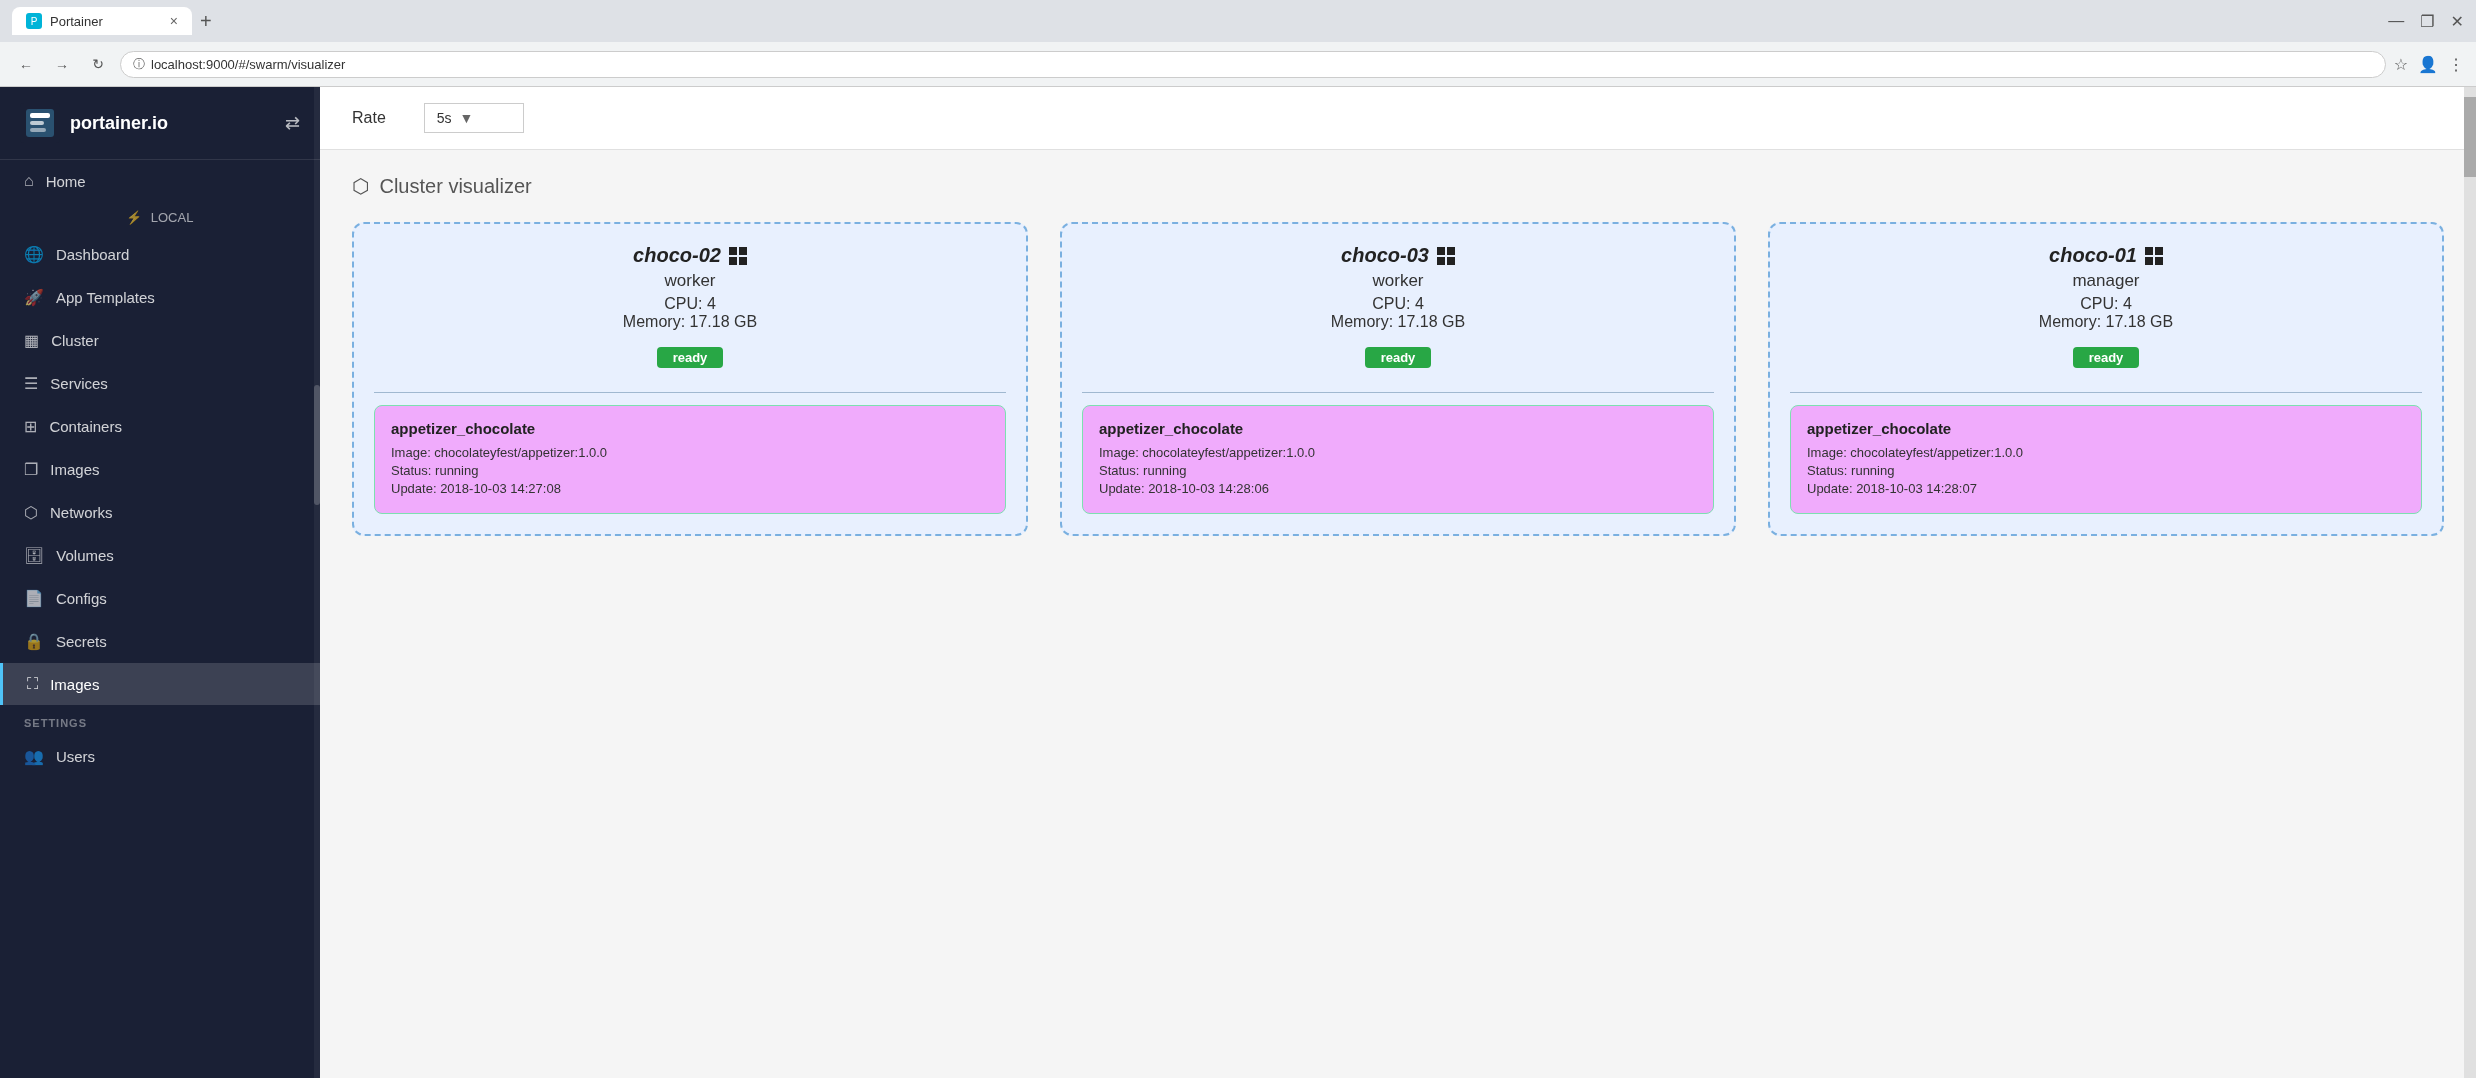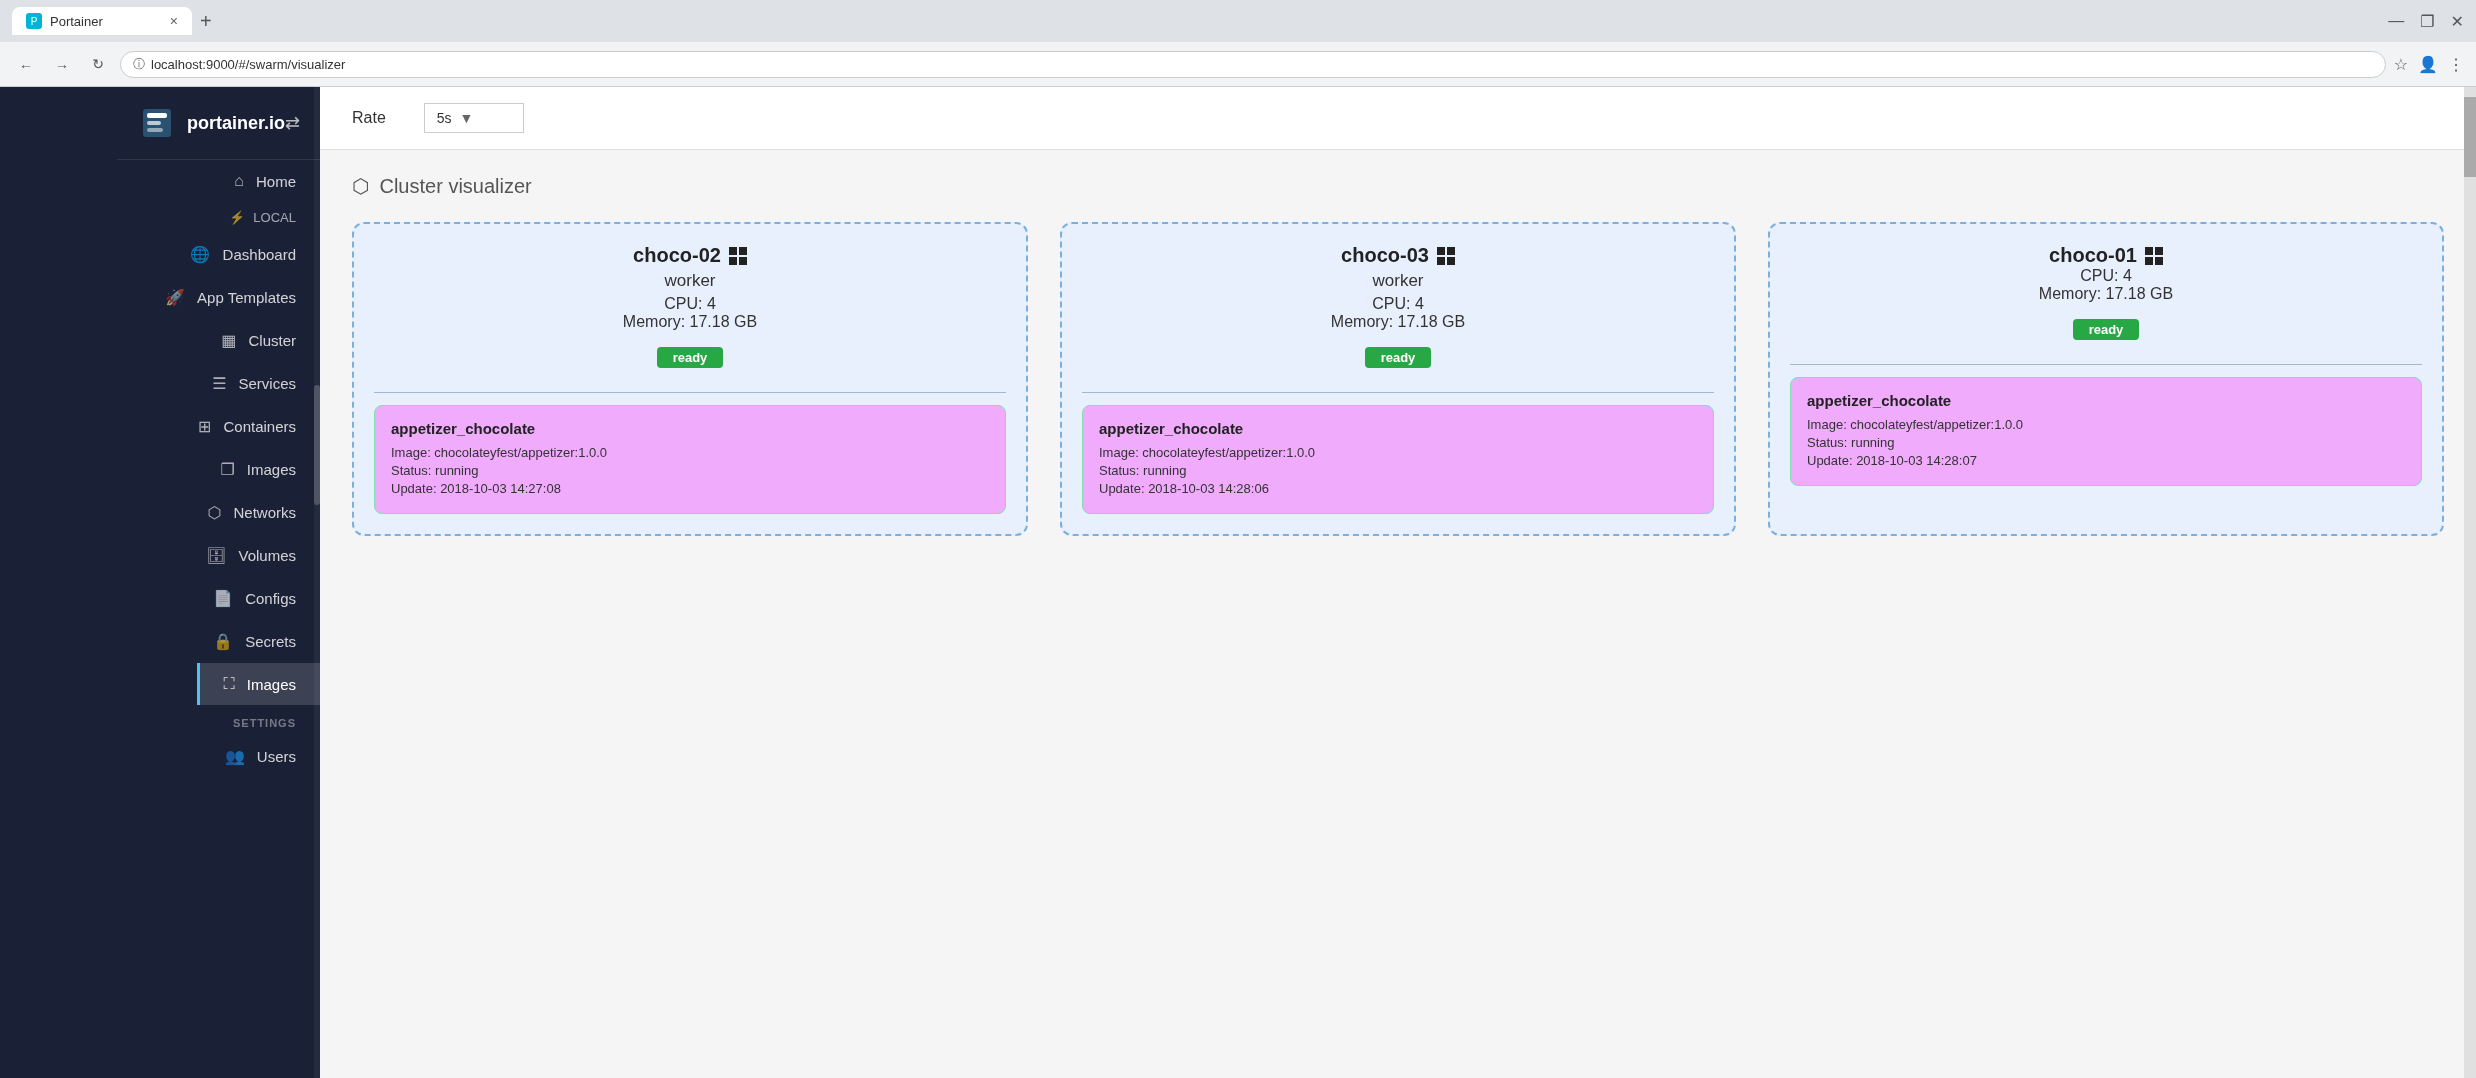--- a/index.html
+++ b/index.html
@@ -108,21 +108,20 @@
     
     .sidebar {
       width: 320px;
       min-width: 320px;
       background: #1a2035;
       color: white;
       display: flex;
       flex-direction: column;
       overflow-y: auto;
       position: relative;
-      align-items: flex-end;
     }
     .sidebar-logo {
       display: flex;
       align-items: center;
       justify-content: space-between;
       padding: 16px 20px;
       border-bottom: 1px solid rgba(255,255,255,0.1);
     }
     .logo-area {
       display: flex;
@@ -281,20 +280,21 @@
       margin-bottom: 16px;
     }
     .node-name {
       font-size: 20px;
       font-weight: 700;
       color: #222;
       display: flex;
       align-items: center;
       justify-content: center;
       gap: 8px;
+      font-style: italic;
     }
     .node-role {
       font-size: 17px;
       color: #333;
       margin: 4px 0;
     }
     .node-cpu {
       font-size: 16px;
       color: #333;
     }
@@ -527,20 +527,21 @@
           <div class="node-header">
             <div class="node-name">
               <span>choco-01</span>
               <svg width="18" height="18" viewBox="0 0 18 18">
                 <rect x="0" y="0" width="8" height="8" fill="#222"></rect>
                 <rect x="10" y="0" width="8" height="8" fill="#222"></rect>
                 <rect x="0" y="10" width="8" height="8" fill="#222"></rect>
                 <rect x="10" y="10" width="8" height="8" fill="#222"></rect>
               </svg>
             </div>
+            <div class="node-role">manager</div>
             <div class="node-cpu">CPU: 4</div>
             <div class="node-memory">Memory: 17.18 GB</div>
             <span class="node-status-badge">ready</span>
           </div>
           <hr class="node-divider">
           <div class="service-card">
             <div class="service-name">appetizer_chocolate</div>
             <div class="service-detail">Image: chocolateyfest/appetizer:1.0.0</div>
             <div class="service-detail">Status: running</div>
             <div class="service-detail">Update: 2018-10-03 14:28:07</div>

